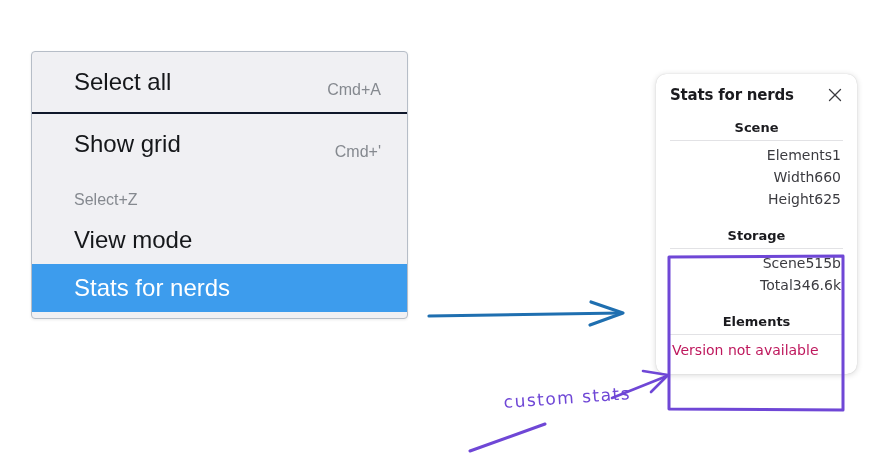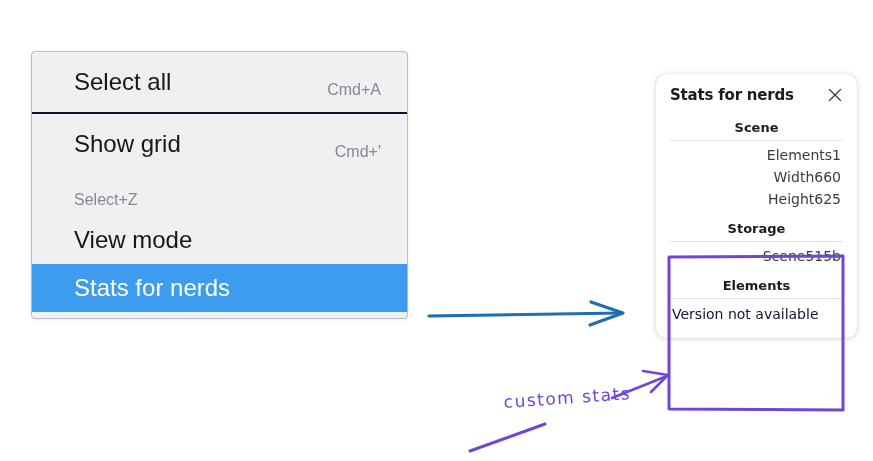--- a/index.html
+++ b/index.html
@@ -113,25 +113,25 @@
     justify-content: flex-end;
     font-size: 14px;
     color: #3b3b40;
     padding: 3px 2px;
   }
   .stats-row .val {
     color: #3b3b40;
   }
   .single-row {
     font-size: 14px;
-    color: #0f172a;
+    color: #be185d;
     padding: 4px 2px 0 2px;
   }
   .section-head.spaced {
-    margin-top: 9px;
+    margin-top: 16px;
   }
 
   
   #annotations {
     position: absolute;
     left: 0;
     top: 0;
     width: 873px;
     height: 461px;
     pointer-events: none;
@@ -201,20 +201,24 @@
   <div class="stats-row">
     <span class="key">Height</span>
     <span class="val">625</span>
   </div>
 
   <div class="section-head spaced">Storage</div>
   <div class="stats-row">
     <span class="key">Scene</span>
     <span class="val">515b</span>
   </div>
+  <div class="stats-row">
+    <span class="key">Total</span>
+    <span class="val">346.6k</span>
+  </div>
 
   <div class="section-head spaced">Elements</div>
   <div class="single-row">Version not available</div>
 
 </div>
 
 <svg id="annotations" viewBox="0 0 873 461">
 
   <g>
     <path d="M429 316 L621 313" stroke="#1f6fb0" stroke-width="3.2" stroke-linecap="round" fill="none"></path>

